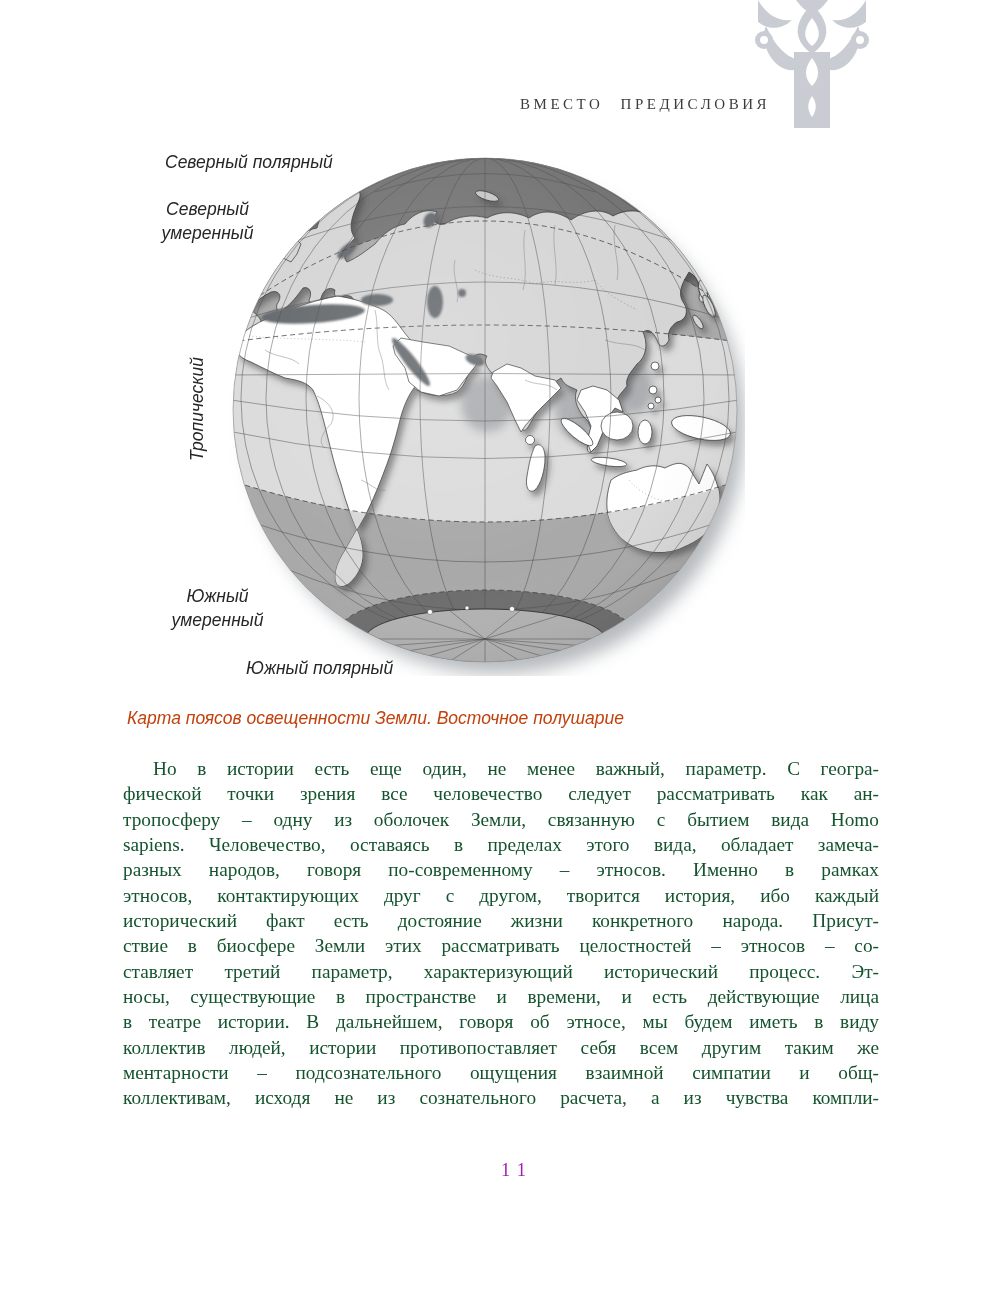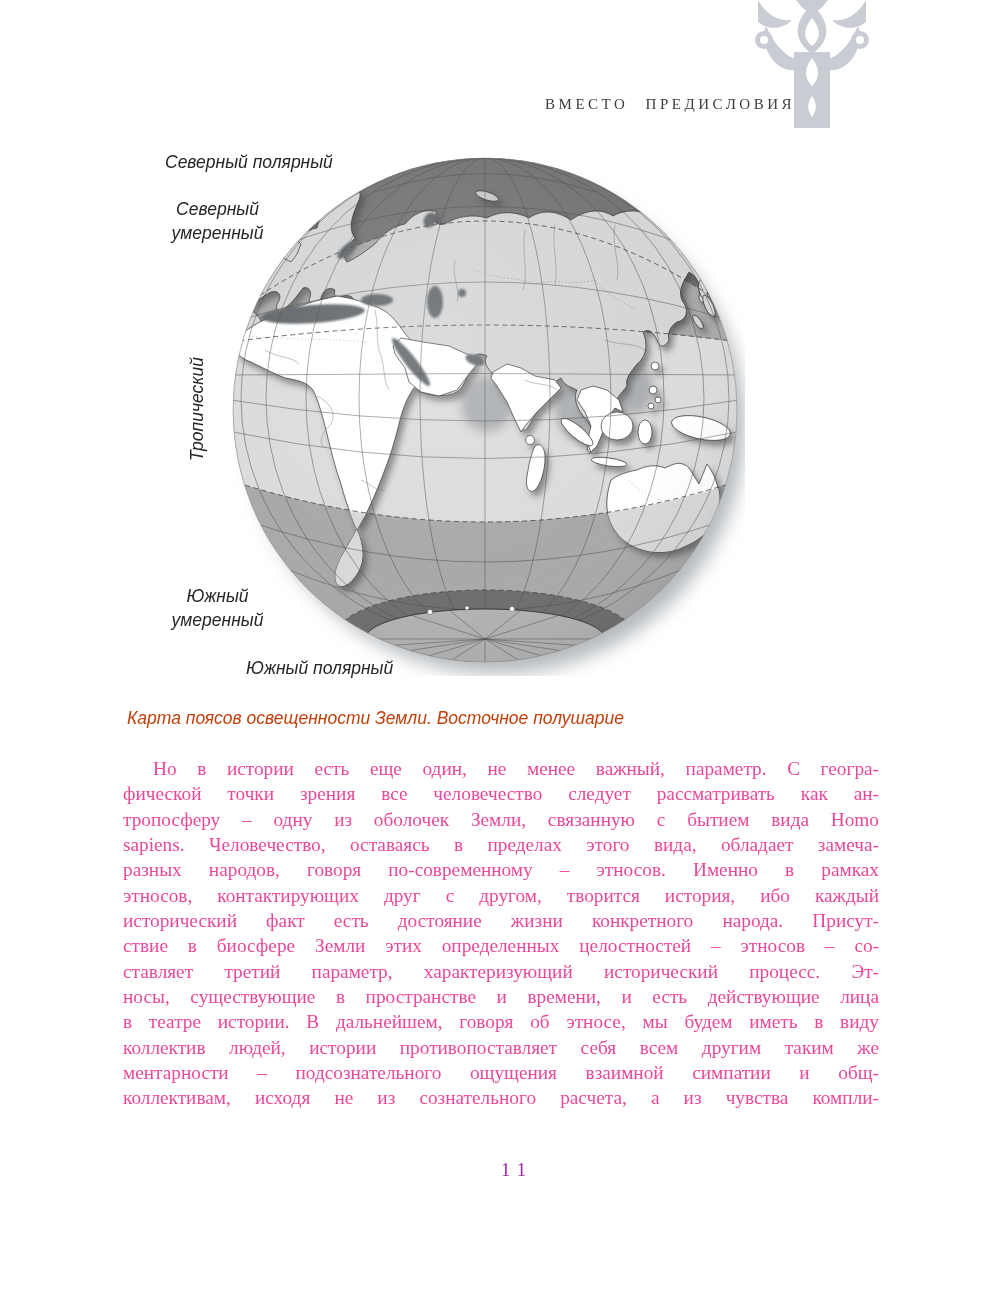--- a/index.html
+++ b/index.html
@@ -5,41 +5,41 @@
   html,body{margin:0;padding:0;background:#ffffff;}
   .page{position:relative;width:1000px;height:1312px;background:#ffffff;overflow:hidden;
         font-family:"Liberation Serif",serif;color:#1b1b1b;}
 
   
   .ornament{position:absolute;left:752px;top:0;width:120px;height:128px;}
 
   
   .running-head{position:absolute;top:96px;left:0;width:770px;text-align:right;
     font-family:"Liberation Serif",serif;font-size:15px;letter-spacing:3.5px;word-spacing:10px;
-    color:#3d3d3d;text-transform:uppercase;margin-left:25px;}
+    color:#3d3d3d;text-transform:uppercase;}
 
   
   .figure{position:absolute;left:0;top:0;width:1000px;height:740px;}
   .globe-wrap{position:absolute;left:225px;top:150px;width:520px;height:526px;}
   .zlabel{position:absolute;font-family:"Liberation Sans",sans-serif;font-style:italic;
     font-size:17.5px;color:#262626;line-height:24px;white-space:nowrap;}
   .lbl-np{left:165px;top:150px;}
-  .lbl-nt{left:150px;top:197px;width:135px;text-align:center;}
+  .lbl-nt{left:140px;top:197px;width:135px;text-align:center;}
   .lbl-trop{left:117px;top:397px;width:160px;height:24px;text-align:center;
     transform:rotate(-90deg);}
   .lbl-st{left:150px;top:584px;width:135px;text-align:center;}
   .lbl-sp{left:210px;top:656px;margin-left:36px;}
 
   .caption{position:absolute;left:127px;top:708px;font-family:"Liberation Sans",sans-serif;
     font-style:italic;font-size:17.5px;color:#c2410c;}
 
   
   .bodytext{position:absolute;left:123px;top:756px;width:756px;}
   .bodyline{font-size:19.3px;line-height:25.35px;height:25.35px;white-space:nowrap;
-    text-align:justify;text-align-last:justify;-moz-text-align-last:justify;color:#ec4899;}
+    text-align:justify;text-align-last:justify;-moz-text-align-last:justify;color:#14532d;}
   .bodyline.first{text-indent:30px;}
 
   .pagenum{position:absolute;left:0;top:1160px;width:1000px;text-align:center;
     font-size:18.5px;letter-spacing:7px;color:#a21caf;padding-left:17px;}
 </style>
 </head>
 <body>
 
 <div class="page">
 
@@ -265,21 +265,21 @@
   <div class="caption">Карта поясов освещенности Земли. Восточное полушарие</div>
 
   <div class="bodytext">
       <div class="bodyline first">Но в истории есть еще один, не менее важный, параметр. С геогра-</div>
       <div class="bodyline">фической точки зрения все человечество следует рассматривать как ан-</div>
       <div class="bodyline">тропосферу – одну из оболочек Земли, связанную с бытием вида Homo</div>
       <div class="bodyline">sapiens. Человечество, оставаясь в пределах этого вида, обладает замеча-</div>
       <div class="bodyline">разных народов, говоря по-современному – этносов. Именно в рамках</div>
       <div class="bodyline">этносов, контактирующих друг с другом, творится история, ибо каждый</div>
       <div class="bodyline">исторический факт есть достояние жизни конкретного народа. Присут-</div>
-      <div class="bodyline">ствие в биосфере Земли этих определенных целостностей – этносов – со-</div>
+      <div class="bodyline">ствие в биосфере Земли этих рассматривать целостностей – этносов – со-</div>
       <div class="bodyline">ставляет третий параметр, характеризующий исторический процесс. Эт-</div>
       <div class="bodyline">носы, существующие в пространстве и времени, и есть действующие лица</div>
       <div class="bodyline">в театре истории. В дальнейшем, говоря об этносе, мы будем иметь в виду</div>
       <div class="bodyline">коллектив людей, истории противопоставляет себя всем другим таким же</div>
       <div class="bodyline">ментарности – подсознательного ощущения взаимной симпатии и общ-</div>
       <div class="bodyline">коллективам, исходя не из сознательного расчета, а из чувства компли-</div>
     </div>
 
   <div class="pagenum">11</div>
 

